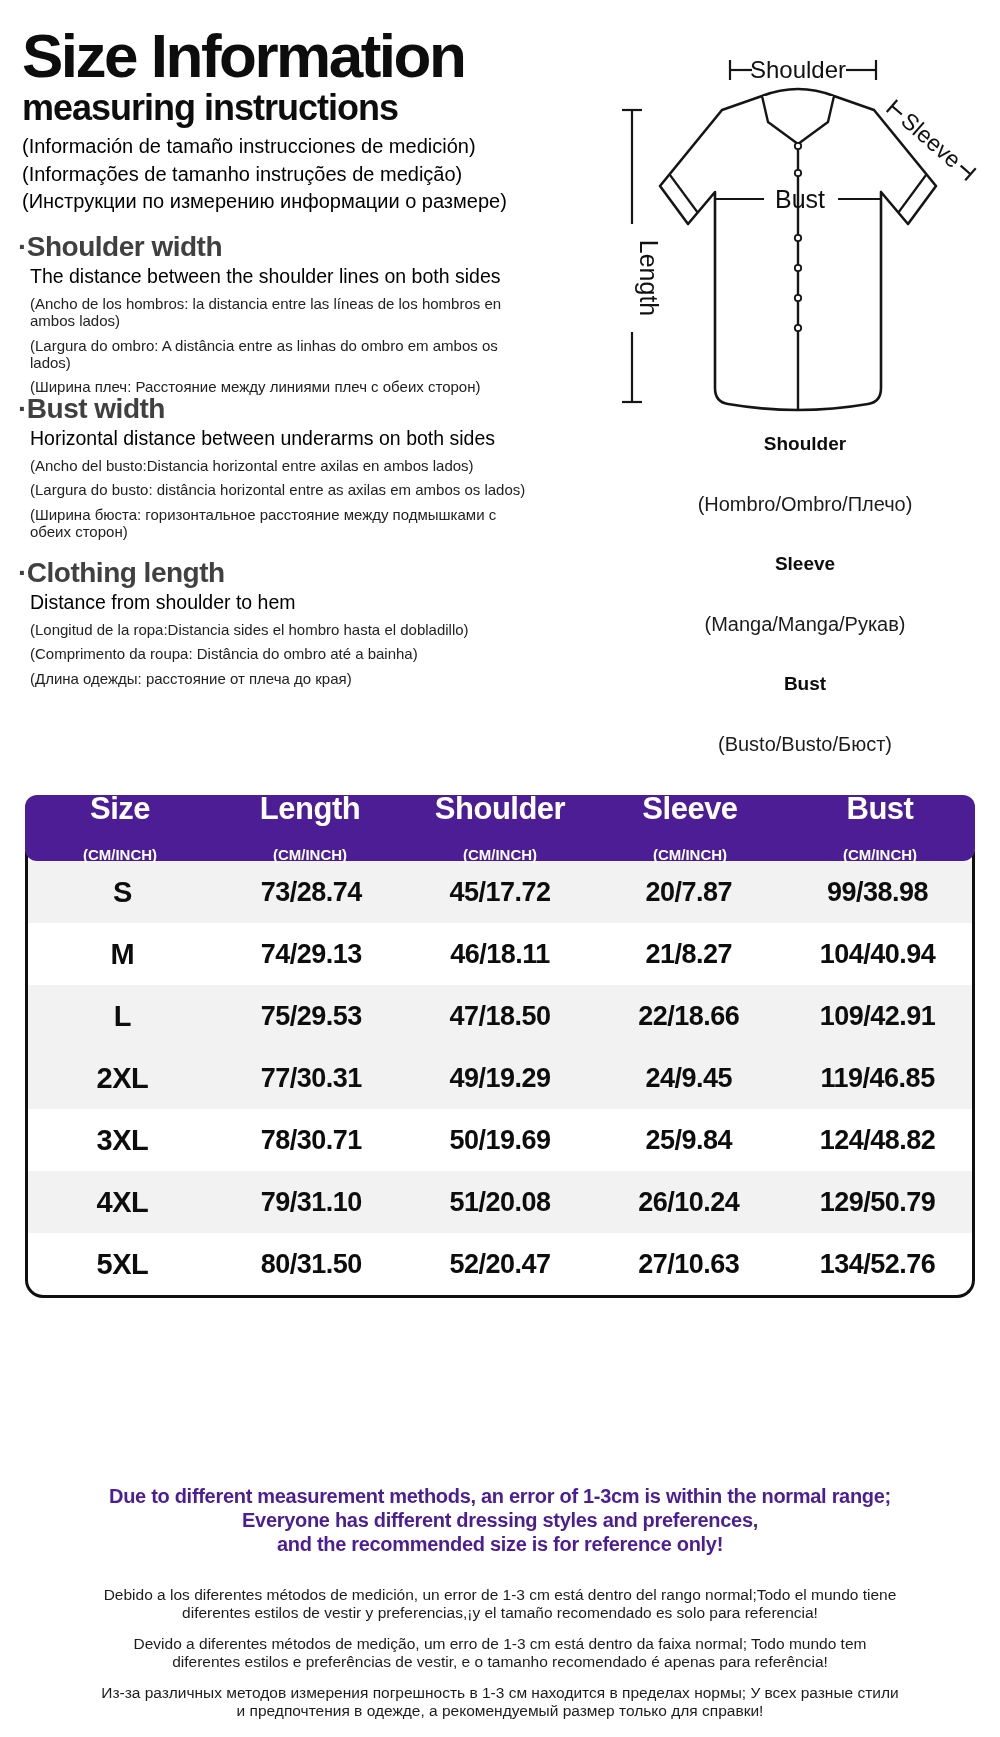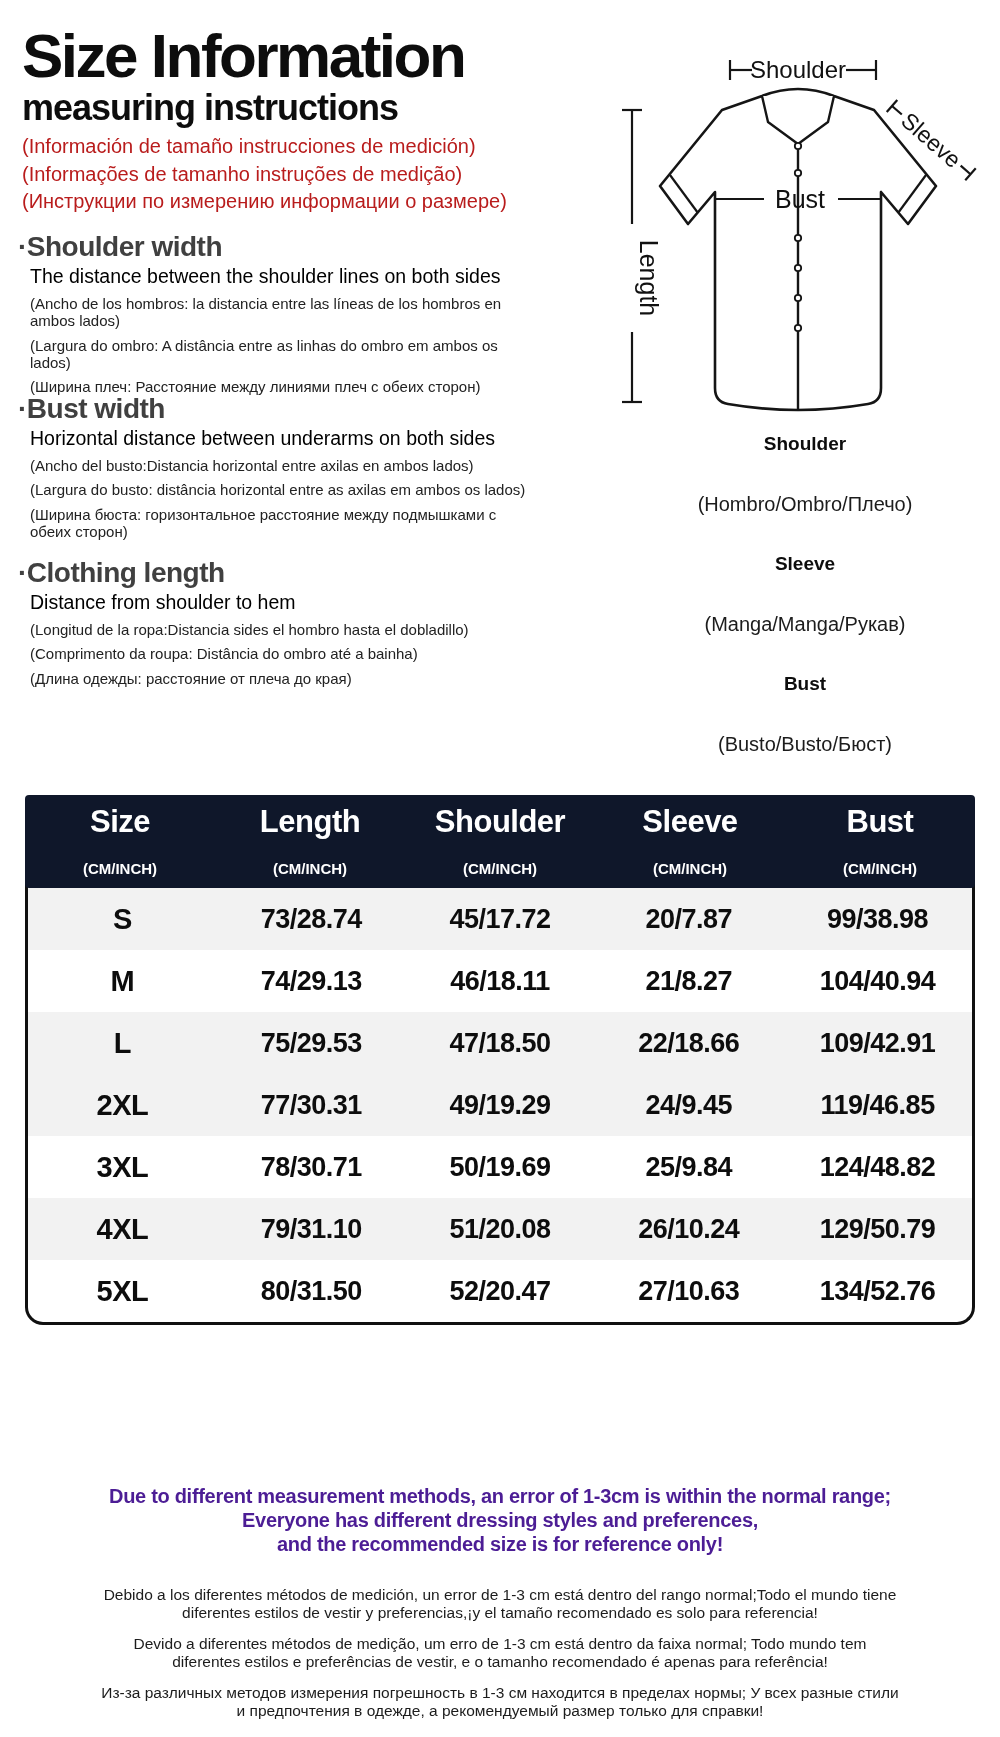--- a/index.html
+++ b/index.html
@@ -3,21 +3,21 @@
 <meta charset="utf-8">
 <style>
   html,body{margin:0;padding:0;background:#ffffff;}
   .page{position:relative;width:1000px;height:1737px;background:#fff;overflow:hidden;
         font-family:"Liberation Sans","DejaVu Sans",sans-serif;color:#111;}
 
   
   .intro{position:absolute;left:22px;top:24px;width:528px;}
   .intro h1{margin:0;font-size:62px;font-weight:800;letter-spacing:-2.5px;line-height:1.02;color:#0d0d0d;}
   .intro h2{margin:2px 0 0 0;font-size:36px;font-weight:700;letter-spacing:-1px;line-height:1.05;color:#0d0d0d;}
-  .intro .trans{margin:4px 0 0 0;font-size:20px;line-height:1.18;color:#b91c1c;}
+  .intro .trans{margin:4px 0 0 0;font-size:20px;line-height:1.18;color:#000000;}
   .intro .trans:first-of-type{margin-top:8px;}
 
   
   .sec{position:absolute;left:18px;width:522px;}
   .sec-shoulder{top:232px;}
   .sec-bust{top:394px;}
   .sec-length{top:558px;}
   .sec h3{margin:0;font-size:28px;font-weight:700;letter-spacing:-0.5px;line-height:1.1;color:#404040;}
   .sec .desc{margin:2px 0 0 12px;font-size:19.5px;line-height:1.2;color:#000000;}
   .sec .small{margin:7px 0 0 12px;font-size:15px;line-height:1.15;color:#222;}
@@ -28,21 +28,21 @@
   .diagram text{font-family:"Liberation Sans","DejaVu Sans",sans-serif;fill:#111;}
 
   
   .legend{position:absolute;left:610px;top:432px;width:390px;text-align:center;}
   .legend .item{margin-bottom:36px;}
   .legend .term{font-size:19px;font-weight:700;line-height:24px;color:#0d0d0d;}
   .legend .tr-line{font-size:20px;line-height:24px;color:#1c1c1c;margin-top:36px;}
 
   
   .size-table{position:absolute;left:25px;top:795px;width:950px;}
-  .thead{position:relative;z-index:2;height:93px;background:#0f172a;border-radius:4px;
+  .thead{position:relative;z-index:2;height:66px;background:#4c1d95;border-radius:12px;
          display:flex;align-items:center;color:#fff;}
   .th{width:20%;text-align:center;}
   .th .th-label{font-size:31px;font-weight:700;letter-spacing:-0.5px;line-height:1.05;}
   .th .th-unit{font-size:15px;font-weight:700;margin-top:21px;}
   .tbody{position:relative;z-index:1;margin-top:-10px;padding-top:10px;
          border:3px solid #101010;border-top:none;border-radius:0 0 18px 18px;overflow:hidden;background:#fff;}
   .tr{display:flex;height:62px;align-items:center;}
   .tr.shade{background:#f2f2f2;}
   .td{width:20%;text-align:center;font-size:27px;font-weight:700;letter-spacing:-0.5px;color:#0d0d0d;}
   .td.td-size{font-size:29px;}

